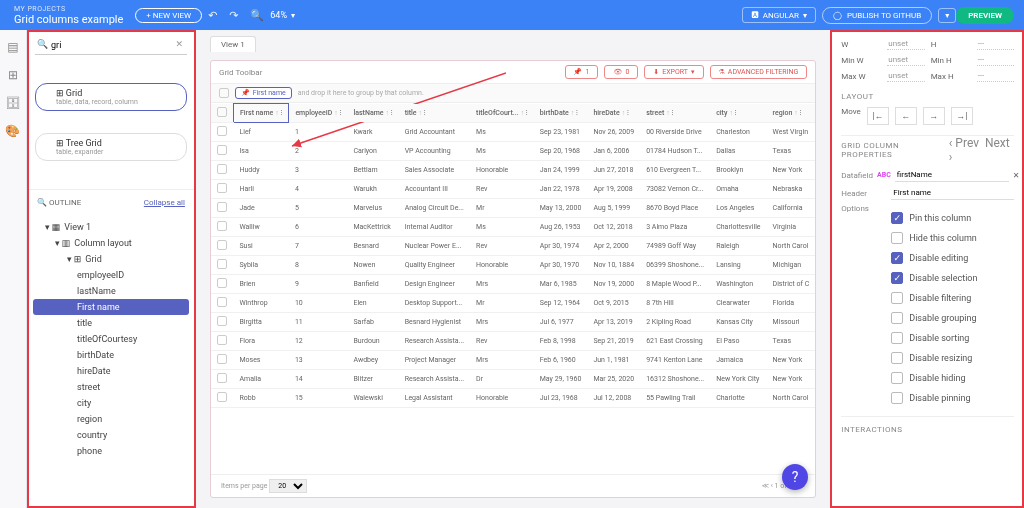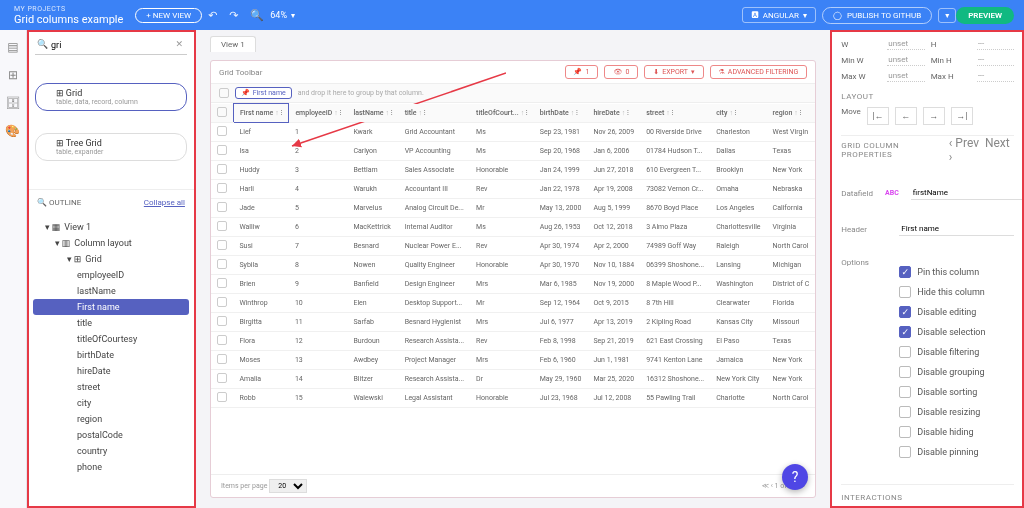--- a/index.html
+++ b/index.html
@@ -54,21 +54,21 @@
 .pager{display:flex;justify-content:space-between;align-items:center;padding:4px 10px;font-size:7px;color:#999;border-top:1px solid #eee}
 .pager select{font-size:7px;border:1px solid #ddd;padding:1px 4px}
 .right-panel{width:200px;border-left:1px solid #e5e5eb;background:#fff;padding:8px 10px;font-size:8px;color:#666;overflow:auto;outline:2px solid #e63946;outline-offset:-2px}
 .size-grid{display:grid;grid-template-columns:40px 1fr 40px 1fr;gap:4px 6px;align-items:center;margin-bottom:10px}
 .size-grid input{width:100%;border:none;border-bottom:1px dotted #ccc;font-size:8px;color:#999;padding:1px}
 .section-title{font-size:8px;letter-spacing:.5px;color:#888;margin:8px 0 6px}
 .move-row{display:flex;gap:6px;margin-bottom:10px}
 .move-btn{border:1px solid #ddd;width:22px;height:18px;background:#fff;font-size:9px;color:#666}
 .prop-head{display:flex;justify-content:space-between;align-items:center;border-top:1px solid #eee;margin-top:4px}
 .prop-nav{font-size:12px;color:#888}
-.prop-row{display:flex;align-items:center;margin:22px 0;gap:12px}
+.prop-row{display:flex;align-items:center;margin:4px 0;gap:4px}
 .prop-row label{width:46px;color:#888}
 .prop-row input{flex:1;border:none;border-bottom:1px solid #ddd;font-size:8px;padding:2px}
 .abc{color:#d946ef;font-size:7px;font-weight:bold}
 .opt-list{margin-top:4px}
 .opt-row{display:flex;align-items:center;gap:6px;padding:4px 0;font-size:9px;color:#555}
 .chk{width:12px;height:12px;border:1px solid #bbb;border-radius:2px;display:flex;align-items:center;justify-content:center;font-size:9px;color:#fff}
 .chk.on{background:#5661c0;border-color:#5661c0}
 .fab{position:absolute;bottom:18px;right:216px;width:26px;height:26px;border-radius:50%;background:#4f46e5;color:#fff;display:flex;align-items:center;justify-content:center;font-size:14px;box-shadow:0 2px 6px rgba(0,0,0,.3)}
 .th-first{border:1px solid #5661c0}
 </style>
@@ -136,21 +136,20 @@
           <div class="tree-row d4">employeeID</div>
           <div class="tree-row d4">lastName</div>
           <div class="tree-row d4 sel">First name</div>
           <div class="tree-row d4">title</div>
           <div class="tree-row d4">titleOfCourtesy</div>
           <div class="tree-row d4">birthDate</div>
           <div class="tree-row d4">hireDate</div>
           <div class="tree-row d4">street</div>
           <div class="tree-row d4">city</div>
           <div class="tree-row d4">region</div>
-          <div class="tree-row d4">postalCode</div>
           <div class="tree-row d4">country</div>
           <div class="tree-row d4">phone</div>
         </div>
     </div>
   </div>
 
   <div class="canvas">
     <div class="view-tab">View 1</div>
     <svg class="arrow">
         <defs>

